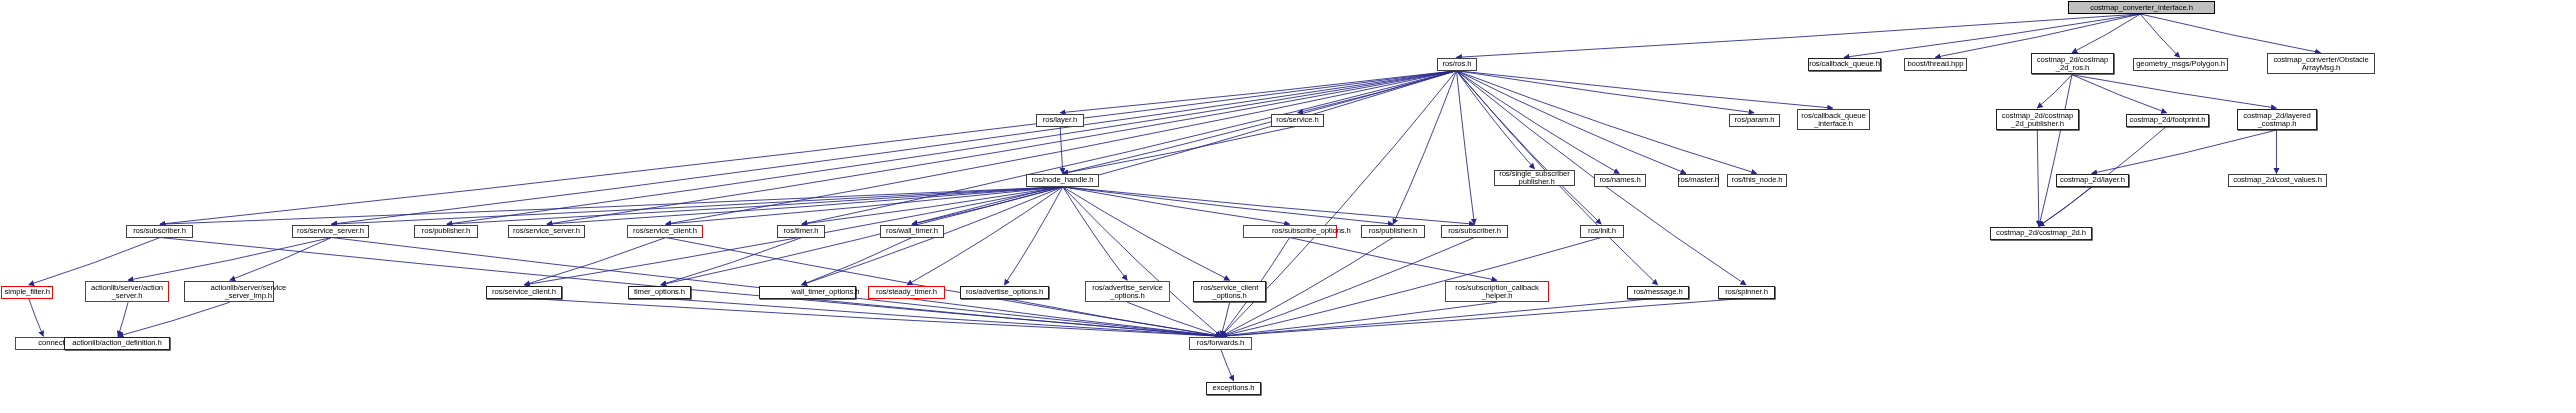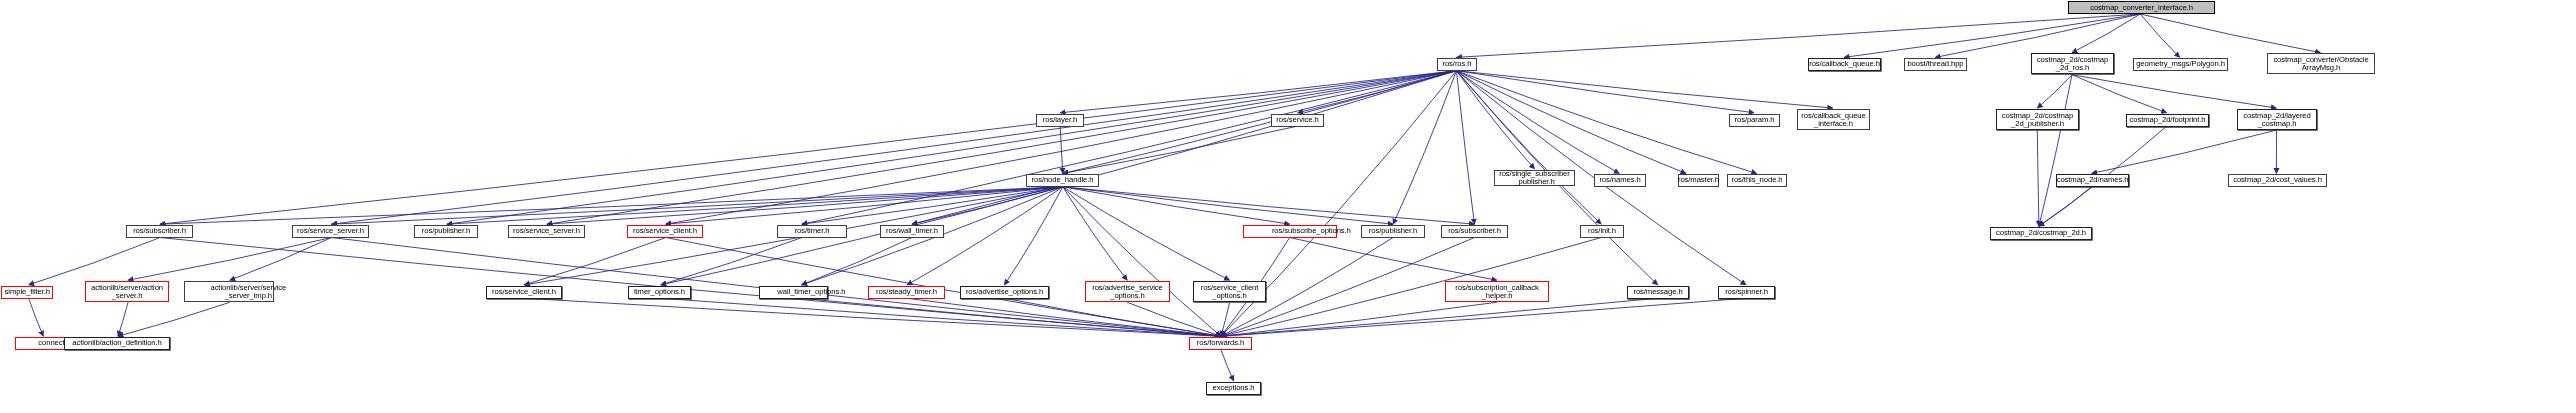--- a/index.html
+++ b/index.html
@@ -168,42 +168,42 @@
 _2d_publisher.h</div>
       <div class="node thick" style="left: 2126px; top: 114px; width: 83px; height: 12.7px;">costmap_2d/footprint.h</div>
       <div class="node thick" style="left: 2237px; top: 109px; width: 80px; height: 21.4px;">costmap_2d/layered
 _costmap.h</div>
       <div class="node" style="left: 1026px; top: 174px; width: 73px; height: 12.7px;">ros/node_handle.h</div>
       <div class="node" style="left: 1494px; top: 170px; width: 81px; height: 16px;">ros/single_subscriber
 _publisher.h</div>
       <div class="node" style="left: 1594px; top: 174px; width: 52px; height: 12.7px;">ros/names.h</div>
       <div class="node" style="left: 1659px; top: 174px; width: 41px; height: 12.7px; margin-left: 19px;">ros/master.h</div>
       <div class="node" style="left: 1727px; top: 174px; width: 60px; height: 12.7px;">ros/this_node.h</div>
-      <div class="node thick" style="left: 2056px; top: 174px; width: 73px; height: 12.7px;">costmap_2d/names.h</div>
+      <div class="node thick" style="left: 2056px; top: 174px; width: 73px; height: 12.7px;">costmap_2d/layer.h</div>
       <div class="node" style="left: 2228px; top: 174px; width: 99px; height: 12.7px;">costmap_2d/cost_values.h</div>
       <div class="node thick" style="left: 1990px; top: 227px; width: 102px; height: 12.7px;">costmap_2d/costmap_2d.h</div>
       <div class="node" style="left: 126px; top: 225px; width: 67px; height: 12.7px;">ros/subscriber.h</div>
       <div class="node" style="left: 292px; top: 225px; width: 77px; height: 12.7px;">ros/service_server.h</div>
       <div class="node" style="left: 414px; top: 225px; width: 64px; height: 12.7px;">ros/publisher.h</div>
       <div class="node" style="left: 508px; top: 225px; width: 77px; height: 12.7px;">ros/service_server.h</div>
       <div class="node red" style="left: 627px; top: 225px; width: 76px; height: 12.7px;">ros/service_client.h</div>
-      <div class="node" style="left: 777px; top: 225px; width: 70px; height: 12.7px;">ros/timer.h</div>
+      <div class="node" style="left: 777px; top: 225px; width: 48px; height: 12.7px;">ros/timer.h</div>
       <div class="node" style="left: 880px; top: 225px; width: 64px; height: 12.7px;">ros/wall_timer.h</div>
       <div class="node red" style="left: 1243px; top: 225px; width: 94px; height: 12.7px; padding-left: 44px;">ros/subscribe_options.h</div>
       <div class="node" style="left: 1361px; top: 225px; width: 64px; height: 12.7px;">ros/publisher.h</div>
       <div class="node" style="left: 1441px; top: 225px; width: 67px; height: 12.7px;">ros/subscriber.h</div>
       <div class="node" style="left: 1580px; top: 225px; width: 44px; height: 12.7px;">ros/init.h</div>
       <div class="node red" style="left: 1.3px; top: 286px; width: 52px; height: 12.7px;">simple_filter.h</div>
       <div class="node red" style="left: 85px; top: 281px; width: 84px; height: 21.4px;">actionlib/server/action
 _server.h</div>
       <div class="node" style="left: 184px; top: 281px; width: 90px; height: 21.4px; padding-left: 40px;">actionlib/server/service
 _server_imp.h</div>
       <div class="node thick" style="left: 486px; top: 286px; width: 76px; height: 12.7px;">ros/service_client.h</div>
       <div class="node thick" style="left: 628px; top: 286px; width: 63px; height: 12.7px;">timer_options.h</div>
-      <div class="node thick" style="left: 759px; top: 286px; width: 69px; height: 12.7px; padding-left: 37px;">wall_timer_options.h</div>
+      <div class="node thick" style="left: 759px; top: 286px; width: 97px; height: 12.7px; padding-left: 37px;">wall_timer_options.h</div>
       <div class="node red" style="left: 868px; top: 286px; width: 77px; height: 12.7px;">ros/steady_timer.h</div>
       <div class="node thick" style="left: 960px; top: 286px; width: 89px; height: 12.7px;">ros/advertise_options.h</div>
       <div class="node red" style="left: 1085px; top: 281px; width: 85px; height: 21.4px;">ros/advertise_service
 _options.h</div>
       <div class="node thick" style="left: 1193px; top: 281px; width: 73px; height: 21.4px;">ros/service_client
 _options.h</div>
       <div class="node red" style="left: 1445px; top: 281px; width: 104px; height: 21.4px;">ros/subscription_callback
 _helper.h</div>
       <div class="node thick" style="left: 1627px; top: 286px; width: 62px; height: 12.7px;">ros/message.h</div>
       <div class="node thick" style="left: 1718px; top: 286px; width: 57px; height: 12.7px;">ros/spinner.h</div>

